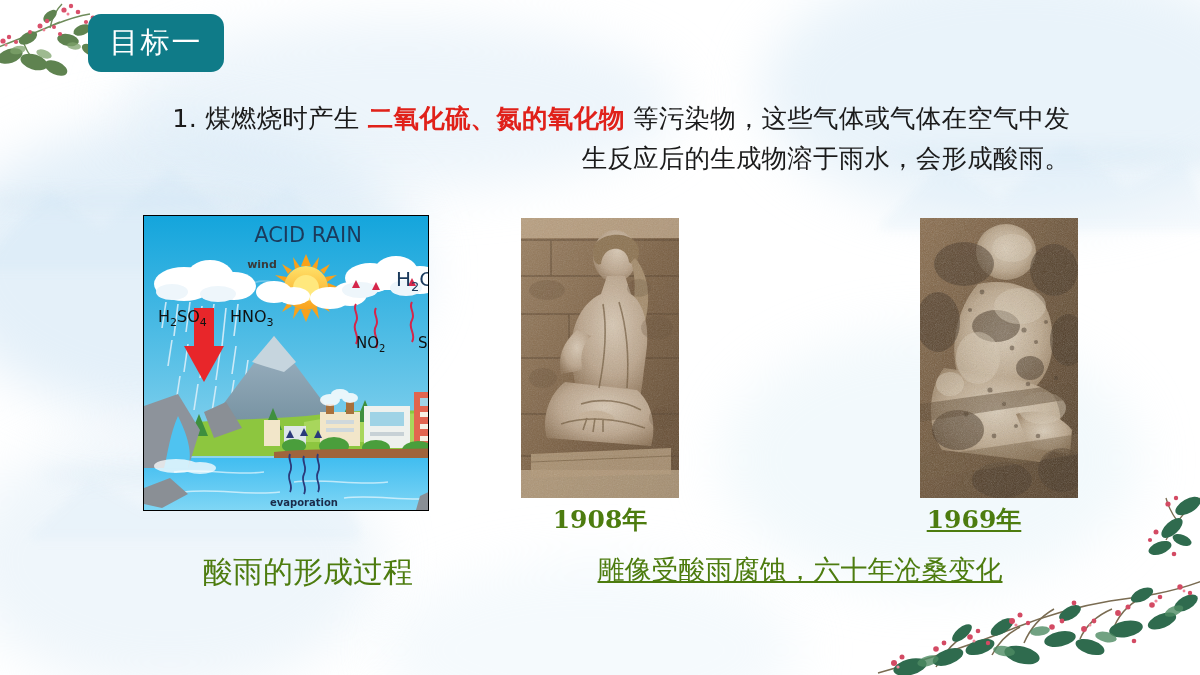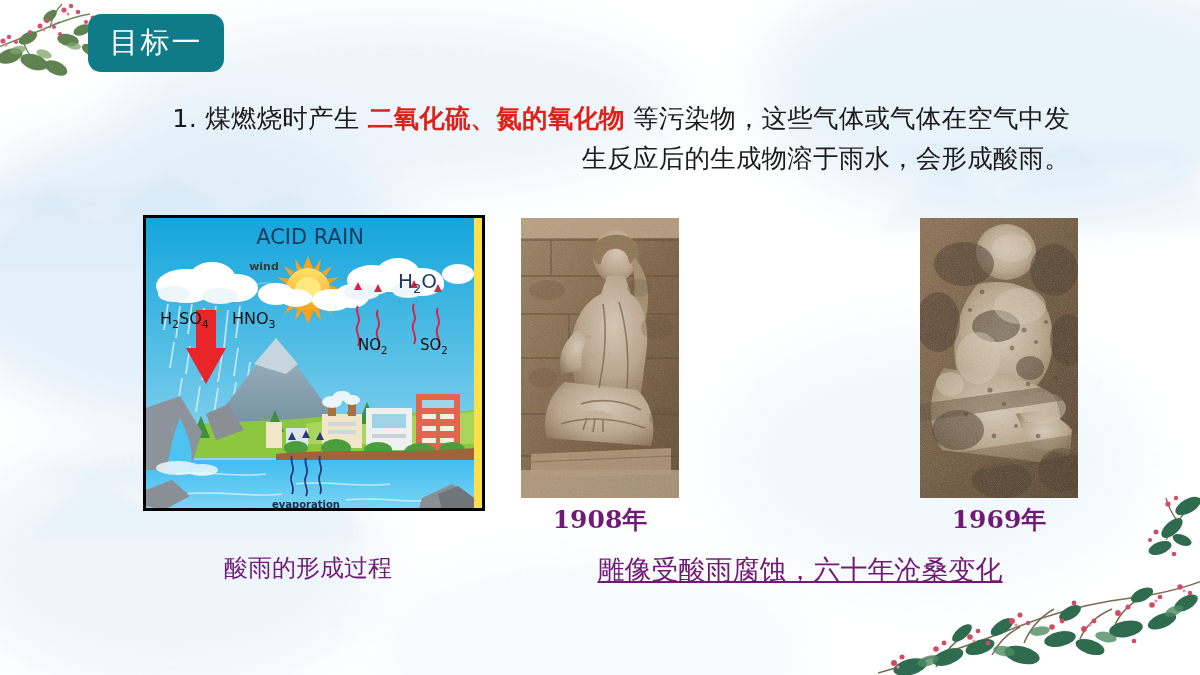--- a/index.html
+++ b/index.html
@@ -45,38 +45,38 @@
     position:absolute;left:150px;top:98px;width:920px;
     font-size:25.5px;line-height:40px;color:#1b1b1b;
     font-family:"DejaVu Sans","Liberation Sans",sans-serif;
     letter-spacing:.2px;
     text-align:right;
   }
   .para .hl{color:#e0211a;font-weight:bold;}
 
   
   .acid-img{
-    position:absolute;left:143px;top:215px;width:342px;height:296px;
-    overflow:hidden;background:#fde047;border:3px solid #000000;box-sizing:border-box;
+    position:absolute;left:143px;top:215px;width:286px;height:296px;
+    overflow:hidden;background:#be185d;border:1px solid #000000;box-sizing:border-box;
   }
   .statue{
     position:absolute;top:218px;width:158px;height:280px;overflow:hidden;
     background:#6d5436;
   }
   .statue-a{left:521px;}
   .statue-b{left:920px;}
 
   .cap{
-    position:absolute;text-align:center;color:#701a75;
+    position:absolute;text-align:center;color:#4d7c0f;
     font-family:"DejaVu Serif","Liberation Serif",serif;font-weight:bold;
   }
   .cap-year{top:503px;width:158px;font-size:25px;}
   .cap-year-a{left:521px;}
-  .cap-year-b{left:920px;}
-  .cap-acid{left:120px;top:552px;width:376px;font-size:24px;font-weight:normal;
+  .cap-year-b{left:895px;text-decoration:underline;}
+  .cap-acid{left:120px;top:552px;width:376px;font-size:30px;font-weight:normal;
     font-family:"DejaVu Serif","Liberation Serif",serif;}
   .cap-statue{left:540px;top:552px;width:520px;font-size:27px;font-weight:normal;
     font-family:"DejaVu Serif","Liberation Serif",serif;text-decoration:underline;}
 </style>
 </head>
 <body>
 
 <div class="bg-layer">
   <div class="wash w1"></div>
   <div class="wash w2"></div>

